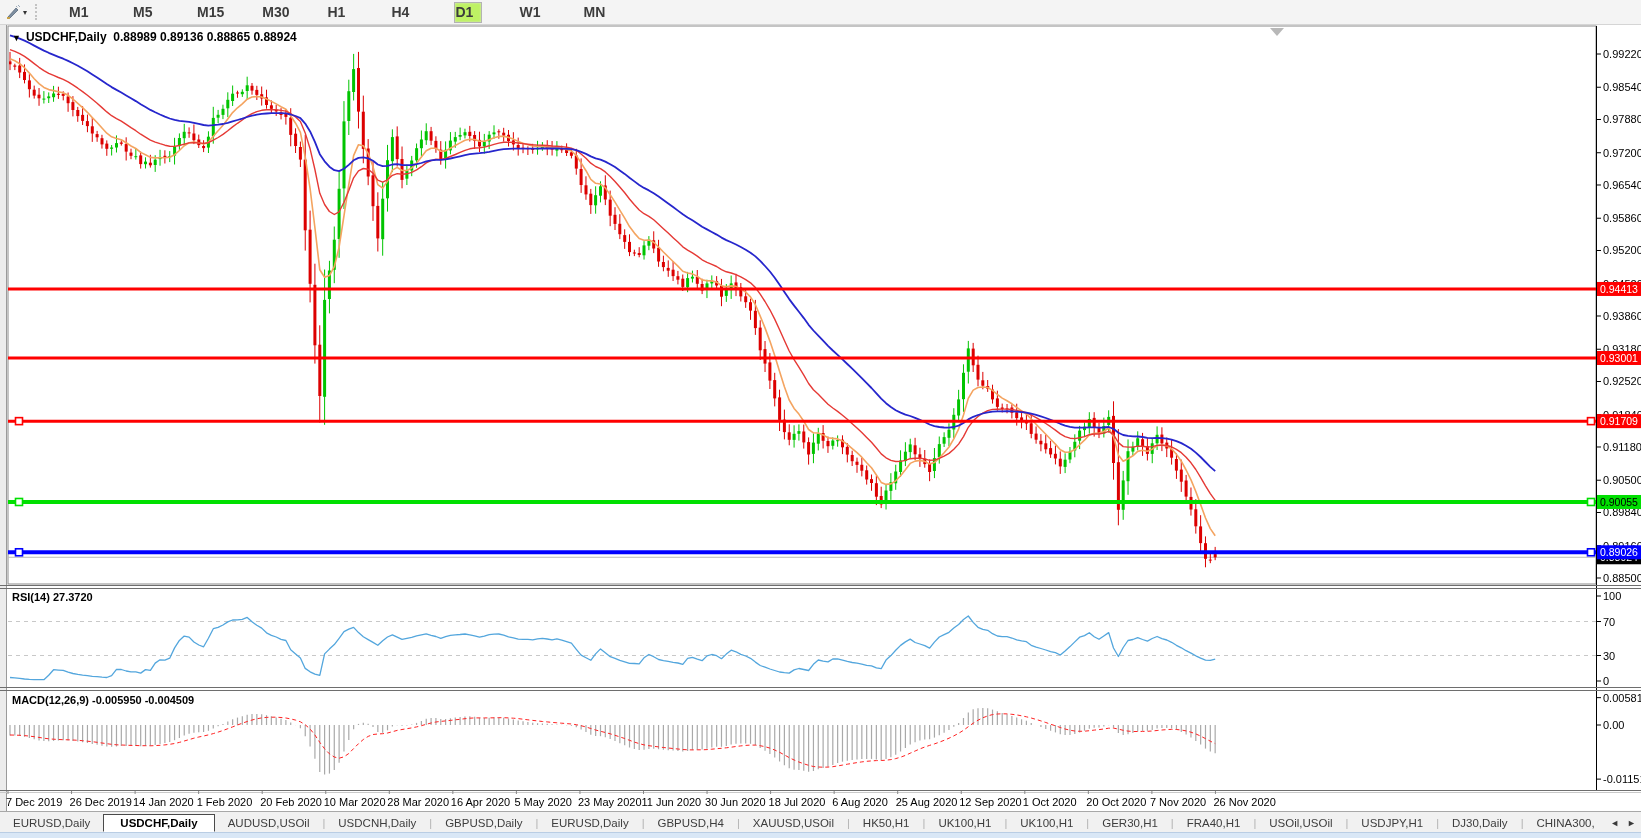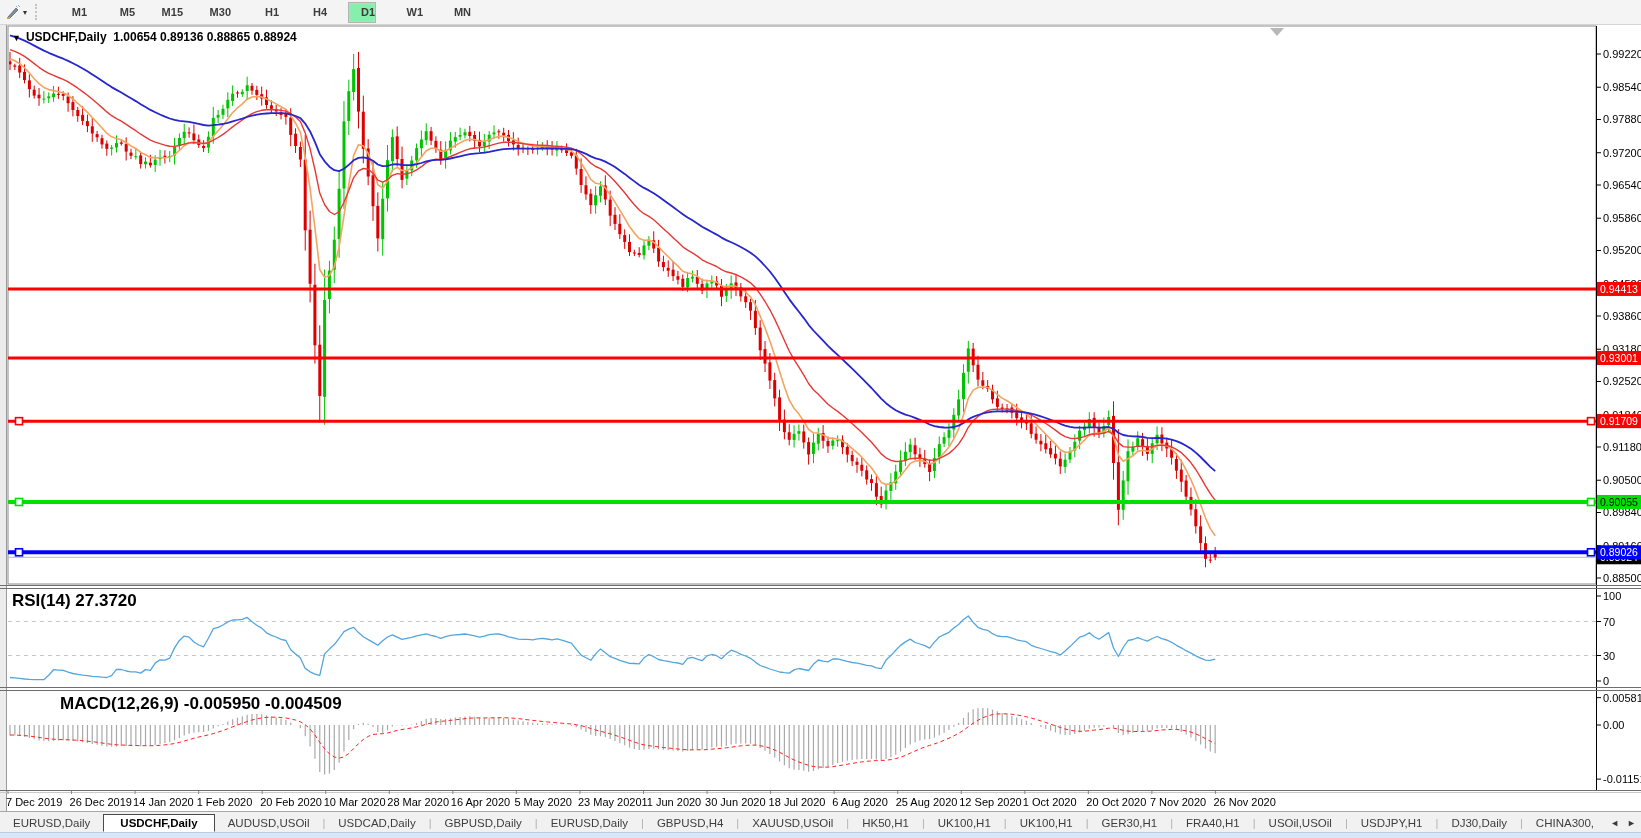--- a/index.html
+++ b/index.html
@@ -4,29 +4,29 @@
 <style>
   html,body{margin:0;padding:0;background:#fff;}
   #app{position:relative;width:1641px;height:838px;overflow:hidden;background:#fff;
        font-family:"Liberation Sans",sans-serif;-webkit-font-smoothing:antialiased;}
   
   #toolbar{position:absolute;left:0;top:0;width:1641px;height:24px;background:#f4f4f4;
            border-bottom:1px solid #d5d5d5;display:flex;align-items:center;z-index:6;}
   .tool-icon-wrap{display:flex;align-items:center;margin-left:3px;padding:1px 2px;cursor:pointer;}
   .dd-arrow{font-size:8px;color:#333;margin-left:2px;}
   .grip{width:5px;height:16px;margin:0 8px 0 6px;border-left:2px dotted #c3c3c3;}
-  .tf-btn{min-width:26px;height:19px;line-height:19px;text-align:right;font-size:11px;
-          font-weight:700;color:#3c3c3c;margin:0 10px;border:1px solid transparent;cursor:pointer;}
-  .tf-btn.active{background:#86efac;border:1px solid #b3b3b3;box-shadow:inset 0 0 2px #ddd;}
+  .tf-btn{min-width:26px;height:19px;line-height:19px;text-align:left;font-size:14px;
+          font-weight:700;color:#3c3c3c;margin:0 18px;border:1px solid transparent;cursor:pointer;}
+  .tf-btn.active{background:#bef264;border:1px solid #b3b3b3;box-shadow:inset 0 0 2px #ddd;}
   
   #chart-title{position:absolute;left:12px;top:30px;font-size:12px;font-weight:700;color:#000;z-index:4;}
   #chart-title .tri{font-size:9px;margin-right:5px;}
-  .ind-label{position:absolute;left:12px;font-size:17px;font-weight:700;color:#000;z-index:4;}
+  .ind-label{position:absolute;left:12px;font-size:11px;font-weight:700;color:#000;z-index:4;}
   #rsi-label{top:591px;}
-  #macd-label{top:694px;margin-left:48px;}
+  #macd-label{top:694px;}
   svg text{font-family:"Liberation Sans",sans-serif;}
   
   #tabbar{position:absolute;left:0;top:811px;width:1641px;height:21px;background:#f1f1f1;
           border-top:1px solid #a8a8a8;display:flex;align-items:center;z-index:6;overflow:hidden;}
   #tabs{display:flex;align-items:center;height:21px;max-width:1594px;overflow:hidden;white-space:nowrap;}
   .tab{font-size:11.5px;color:#3d3d3d;padding:2px 13px;cursor:pointer;flex:0 0 auto;}
   .tab.active{background:#fff;border:1px solid #4a4a4a;border-bottom:1px solid #fff;
               font-weight:700;color:#000;padding:2px 16px;}
   .tab-sep{color:#b0b0b0;font-size:11px;flex:0 0 auto;}
   #tab-arrows{position:absolute;right:5px;top:0;height:21px;display:flex;align-items:center;gap:8px;
@@ -955,33 +955,33 @@
       <text x="1600" y="361.98471999999987" font-size="10.5" fill="#ffffff">0.93001</text>
       <rect x="1597" y="414.13768000000005" width="44" height="14" fill="#ff0000"></rect>
       <text x="1600" y="425.13768000000005" font-size="10.5" fill="#ffffff">0.91709</text>
       <rect x="1597" y="494.9852" width="44" height="14" fill="#00e000"></rect>
       <text x="1600" y="505.9852" font-size="10.5" fill="#000000">0.90055</text>
       <rect x="1597" y="545.2827199999996" width="44" height="14" fill="#0000ff"></rect>
       <text x="1600" y="556.2827199999996" font-size="10.5" fill="#ffffff">0.89026</text>
     </svg>
 
   <div id="chart-title">
-    <span class="tri">▼</span><span>USDCHF,Daily</span>&nbsp;&nbsp;<span>1.00654 0.89136 0.88865 0.88924</span>
+    <span class="tri">▼</span><span>USDCHF,Daily</span>&nbsp;&nbsp;<span>0.88989 0.89136 0.88865 0.88924</span>
   </div>
 
   <div id="rsi-label" class="ind-label">RSI(14) 27.3720</div>
   <div id="macd-label" class="ind-label">MACD(12,26,9) -0.005950 -0.004509</div>
 
   <div id="tabbar">
     <div id="tabs">
         <span class="tab">EURUSD,Daily</span>
         <span class="tab active">USDCHF,Daily</span>
         <span class="tab">AUDUSD,USOil</span>
         <span class="tab-sep">|</span>
-        <span class="tab">USDCAD,Daily</span>
+        <span class="tab">USDCNH,Daily</span>
         <span class="tab-sep">|</span>
         <span class="tab">GBPUSD,Daily</span>
         <span class="tab-sep">|</span>
         <span class="tab">EURUSD,Daily</span>
         <span class="tab-sep">|</span>
         <span class="tab">GBPUSD,H4</span>
         <span class="tab-sep">|</span>
         <span class="tab">XAUUSD,USOil</span>
         <span class="tab-sep">|</span>
         <span class="tab">HK50,H1</span>

